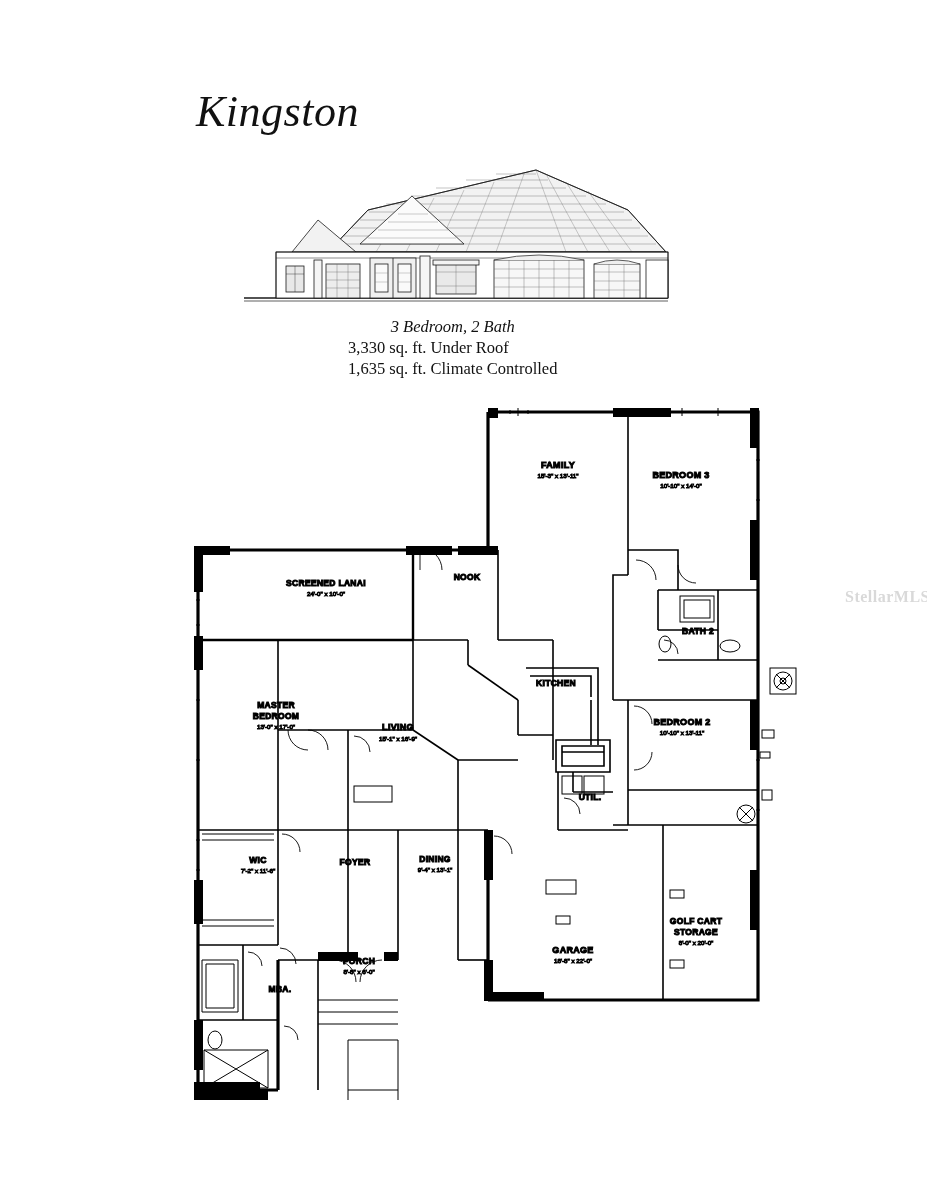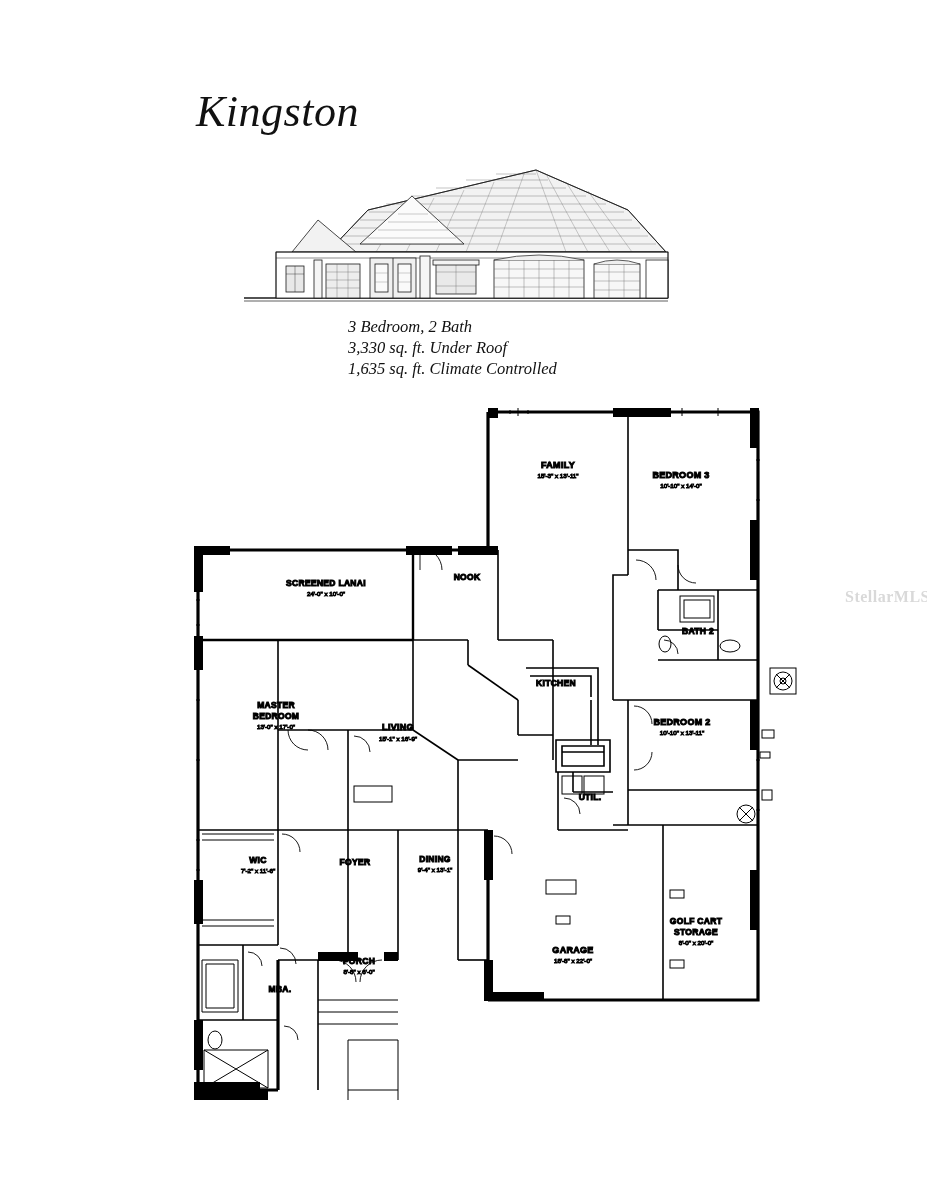--- a/index.html
+++ b/index.html
@@ -48,22 +48,22 @@
   
   .specs {
     position: absolute;
     left: 348px;
     top: 316px;
     font-family: "Liberation Serif", serif;
     font-size: 16.5px;
     line-height: 21px;
     color: #111;
   }
-  .specs div { white-space: nowrap; font-style: italic; }
-  .specs .spec-0 { font-style: italic; }
+  .specs div { white-space: nowrap; }
+  .specs .spec-0 { font-style: italic; text-align: center; }
 
   
   .floorplan {
     position: absolute;
     left: 158px;
     top: 400px;
     width: 680px;
     height: 720px;
   }
   .floorplan svg { display: block; }

